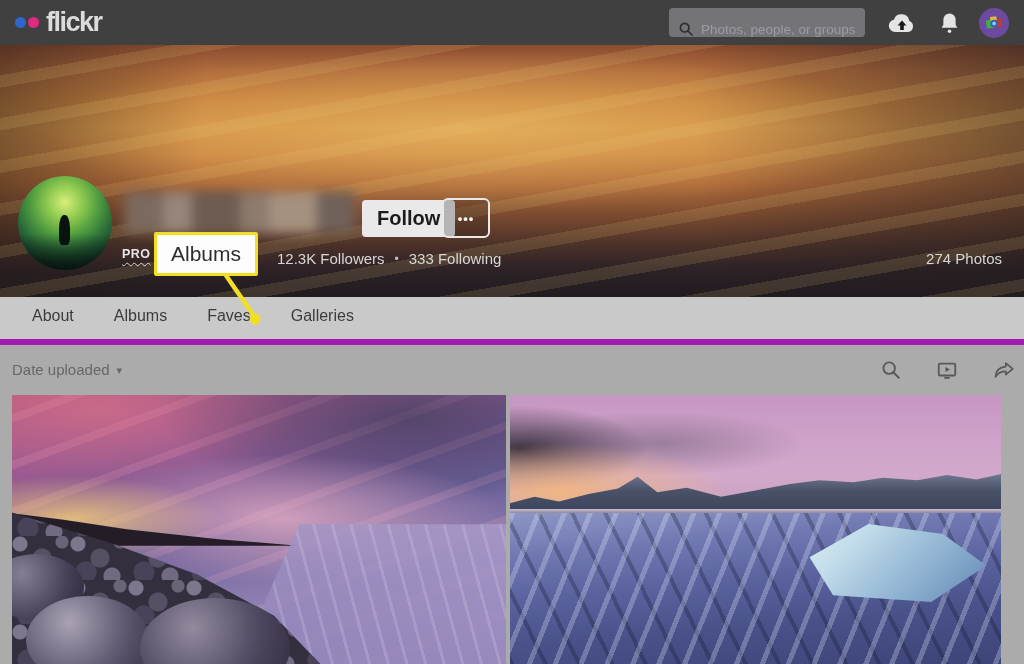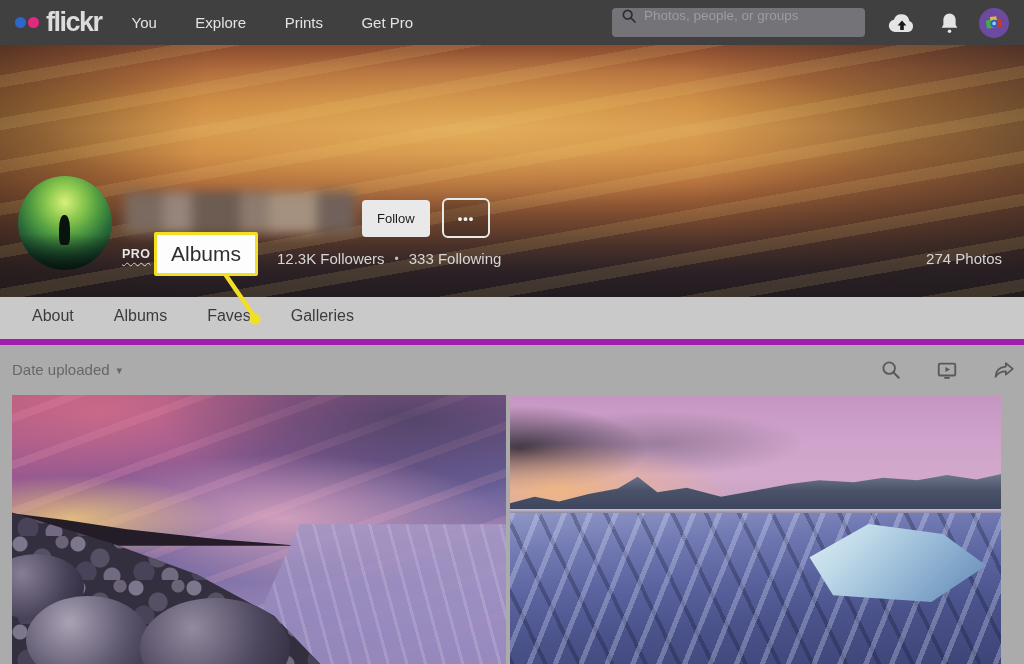--- a/index.html
+++ b/index.html
@@ -14,22 +14,22 @@
     position:absolute; left:0; top:0; width:1024px; height:45px;
     background:#404040; display:flex; align-items:center; padding:0 15px; z-index:10;
   }
   .logo { display:flex; align-items:center; margin-right:30px; cursor:pointer; }
   .dot { width:11px; height:11px; border-radius:50%; }
   .dot-blue { background:#2f66c9; }
   .dot-pink { background:#df2a80; margin-left:2px; }
   .logo-text { color:#dcdcdc; font-size:27px; font-weight:bold; letter-spacing:-1.5px; margin-left:7px; line-height:1; }
   .nav-item { color:#e3e3e3; font-size:15px; margin-right:34px; cursor:pointer; text-decoration:none; }
   .search {
-    margin-left:auto; width:253px; height:29px; background:#747478; border-radius:4px;
-    display:flex; align-items:flex-start; padding:0 9px; gap:7px;
+    margin-left:auto; width:196px; height:29px; background:#747478; border-radius:4px;
+    display:flex; align-items:flex-end; padding:0 9px; gap:7px;
   }
   .search svg { color:#2c2c2e; flex:none; }
   .search input { flex:1; min-width:0; background:none; border:none; outline:none; color:#ddd; font-size:13.5px; font-family:inherit; }
   .search input::placeholder { color:#9b9da2; }
   .icon-btn { background:none; border:none; color:#e4e4e4; margin-left:21px; padding:0; cursor:pointer; display:flex; align-items:center; }
   .nav-avatar {
     width:30px; height:30px; border-radius:50%; background:#6b4aa0; margin-left:19px;
     display:flex; align-items:center; justify-content:center; cursor:pointer; overflow:hidden;
   }
 
@@ -63,21 +63,21 @@
   .name-blur {
     position:absolute; left:125px; top:192px; width:230px; height:41px;
     display:flex; filter:blur(6px); z-index:3; border-radius:3px; overflow:hidden;
   }
   .name-blur span { height:100%; }
   .nb1{flex:4;background:#7b6a5f}.nb2{flex:3;background:#96857b}.nb3{flex:5;background:#6c5c52}
   .nb4{flex:3;background:#8d7b6f}.nb5{flex:5;background:#a5917f}.nb6{flex:4;background:#70615a}
   .follow {
     position:absolute; left:362px; top:200px; height:37px; padding:0 15px; z-index:4;
     background:#e9e9e9; border:none; border-radius:4px; color:#1c1c1c;
-    font-size:13px; font-weight:normal; font-family:inherit; cursor:pointer;
+    font-size:20px; font-weight:bold; font-family:inherit; cursor:pointer;
   }
   .more {
     position:absolute; left:442px; top:198px; width:48px; height:40px; z-index:4;
     border:2px solid #e9e9e9; border-radius:6px; background:rgba(30,25,25,0.25);
     color:#f2f2f2; font-size:13px; font-weight:bold; letter-spacing:1px;
     font-family:inherit; cursor:pointer; line-height:1;
   }
   .pro {
     position:absolute; left:122px; top:247px; z-index:4;
     color:#e6e6e6; font-size:12.5px; font-weight:bold; letter-spacing:0.5px;
@@ -184,26 +184,20 @@
 <body>
 
 <div class="page">
 
   <header class="nav">
     <div class="logo">
       <span class="dot dot-blue"></span>
       <span class="dot dot-pink"></span>
       <span class="logo-text">flickr</span>
     </div>
-    <nav>
-      <a class="nav-item">You</a>
-      <a class="nav-item">Explore</a>
-      <a class="nav-item">Prints</a>
-      <a class="nav-item">Get Pro</a>
-    </nav>
     <div class="search">
       <svg width="16" height="16" viewBox="0 0 24 24">
         <circle cx="10" cy="10" r="6.5" fill="none" stroke="currentColor" stroke-width="2.4"></circle>
         <line x1="15" y1="15" x2="21" y2="21" stroke="currentColor" stroke-width="2.6" stroke-linecap="round"></line>
       </svg>
       <input placeholder="Photos, people, or groups" style="">
     </div>
     <button class="icon-btn">
       <svg width="32" height="24" viewBox="0 0 32 24">
         <path d="M9 21a6.2 6.2 0 0 1-1.1-12.3A8 8 0 0 1 23.4 10 5.8 5.8 0 0 1 22.6 21H9z" fill="currentColor"></path>

